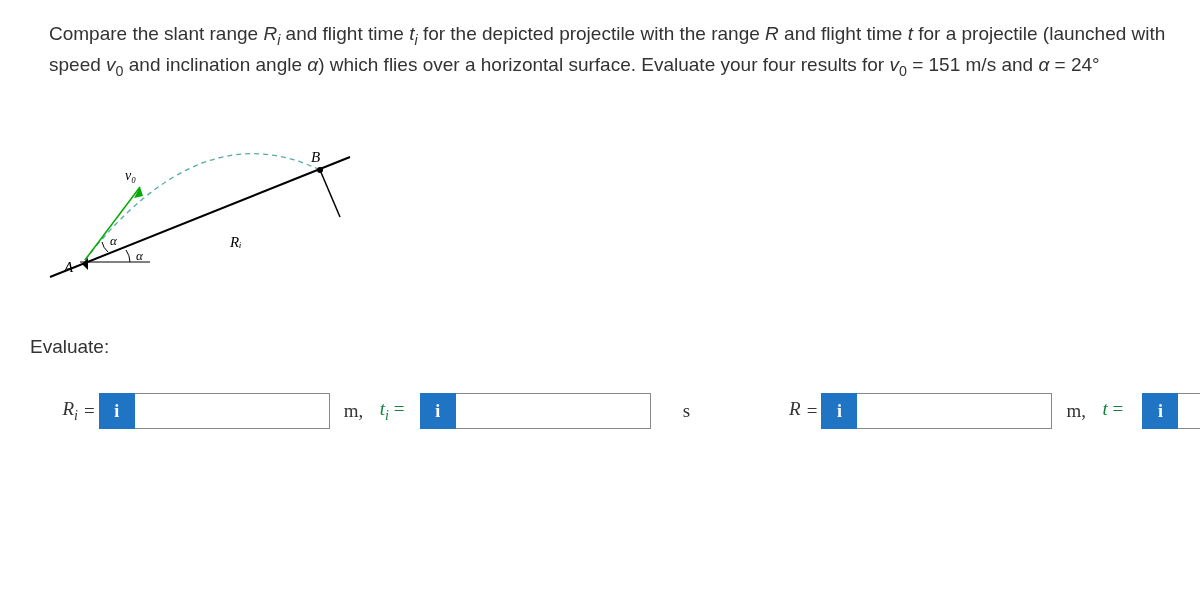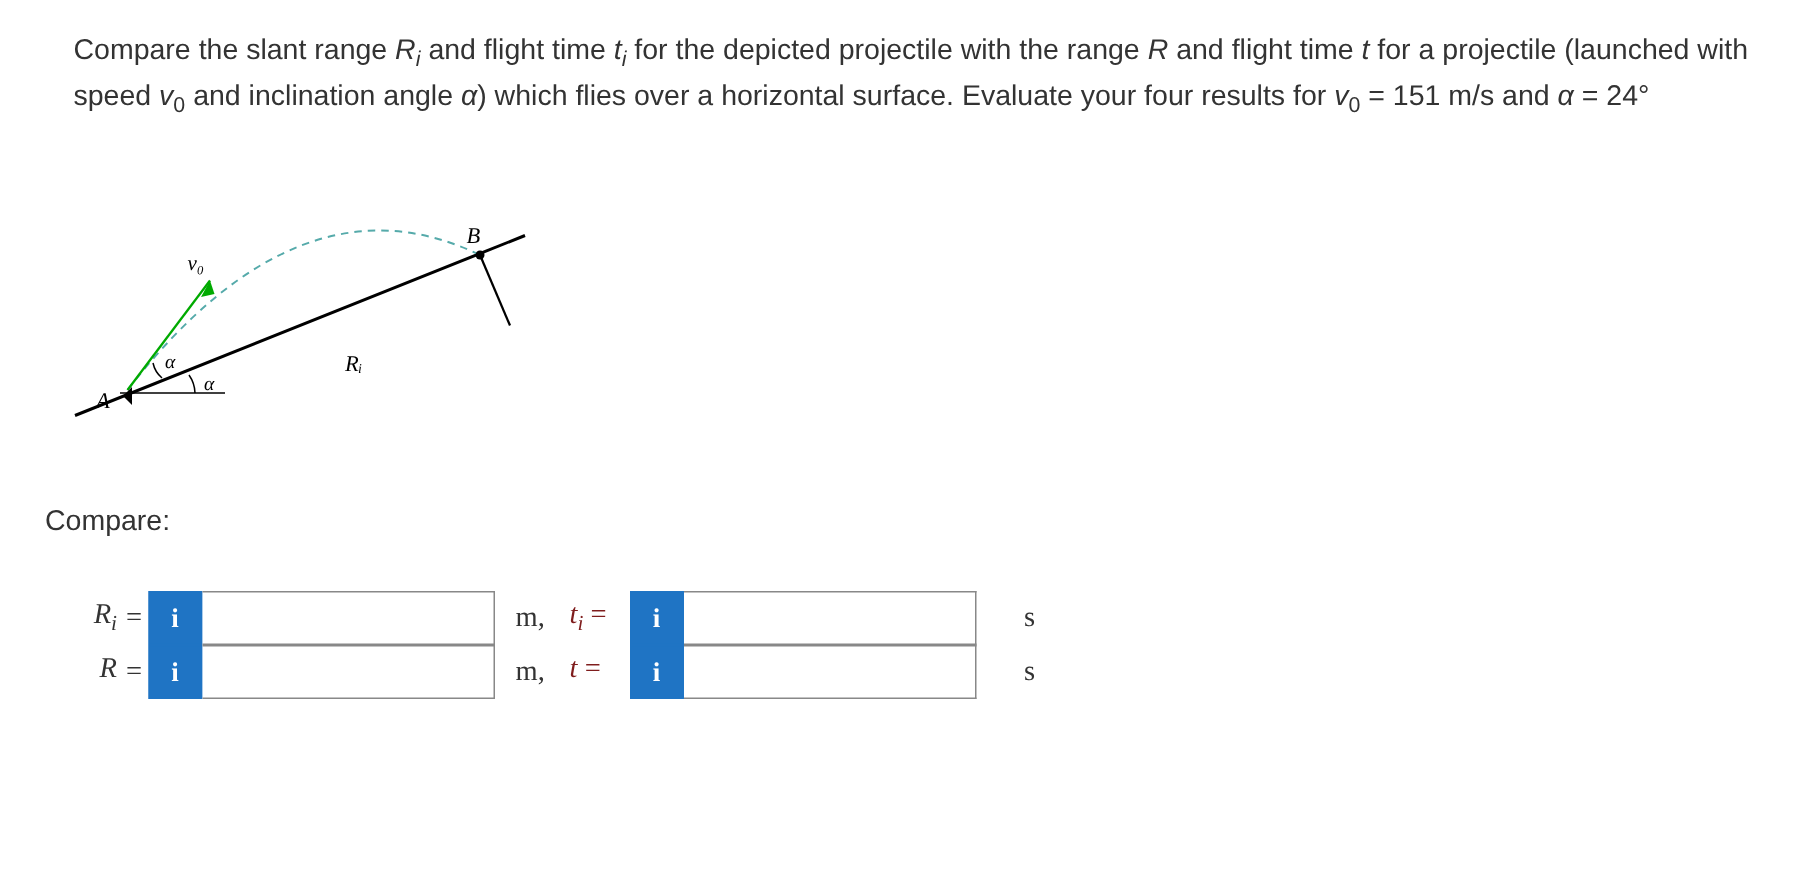--- a/index.html
+++ b/index.html
@@ -26,21 +26,22 @@
       margin-left: 5px;
     }
     .answers-heading {
       font-size: 19px;
       color: #333;
       margin-bottom: 35px;
       margin-left: 5px;
     }
     .answer-rows {
       display: flex;
-      flex-direction: column;
+      flex-direction: row;
+      gap: 26px;
       margin-left: 5px;
     }
     .answer-row {
       display: flex;
       align-items: center;
     }
     .var-label {
       font-size: 19px;
       font-family: 'Times New Roman', serif;
       font-style: italic;
@@ -87,21 +88,21 @@
       font-family: 'Times New Roman', serif;
       color: #333;
       margin: 0 14px 0 14px;
       min-width: 30px;
     }
     .unit.m { margin-right: 6px; }
     .time-label {
       font-size: 19px;
       font-family: 'Times New Roman', serif;
       font-style: italic;
-      color: #7f1d1d;
+      color: #15803d;
       min-width: 40px;
       padding-right: 2px;
     }
     .time-label .sub2 { font-size: 0.75em; vertical-align: sub; font-style: italic; }
     .spacer-right { width: 18px; }
   </style>
 </head>
 <body>
 
 <div class="question-text">
@@ -131,21 +132,21 @@
 
     <text x="34" y="170" font-family="serif" font-style="italic" font-size="15">A</text>
     <text x="281" y="60" font-family="serif" font-style="italic" font-size="15">B</text>
     <text x="95" y="78" font-family="serif" font-style="italic" font-size="14">v₀</text>
     <text x="80" y="143" font-family="serif" font-style="italic" font-size="13">α</text>
     <text x="106" y="158" font-family="serif" font-style="italic" font-size="13">α</text>
     <text x="200" y="145" font-family="serif" font-style="italic" font-size="15">Rᵢ</text>
   </svg>
 </div>
 
-<div class="answers-heading">Compare:</div>
+<div class="answers-heading">Evaluate:</div>
 
 <div class="answer-rows">
 
   <div class="answer-row">
     <span class="var-label"><span>R</span><span class="sub2">i</span></span>
     <span class="equals">=</span>
     <div class="input-group">
       <div class="info-box">i</div>
       <input class="value-input" type="text" style="">
     </div>

